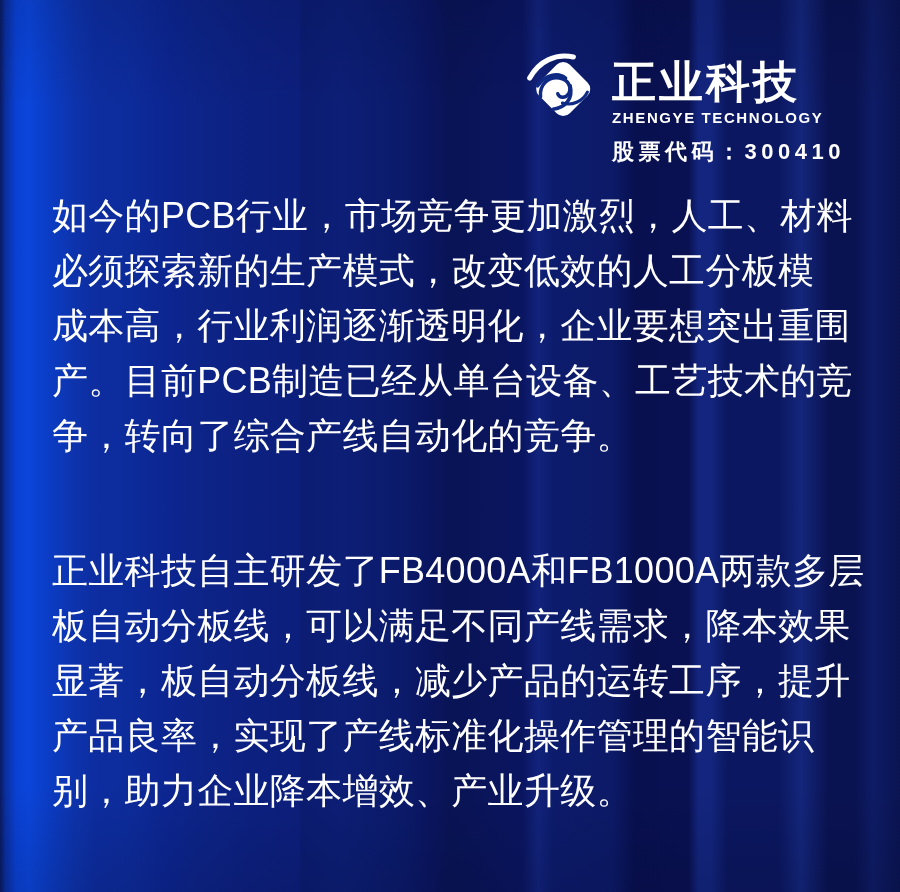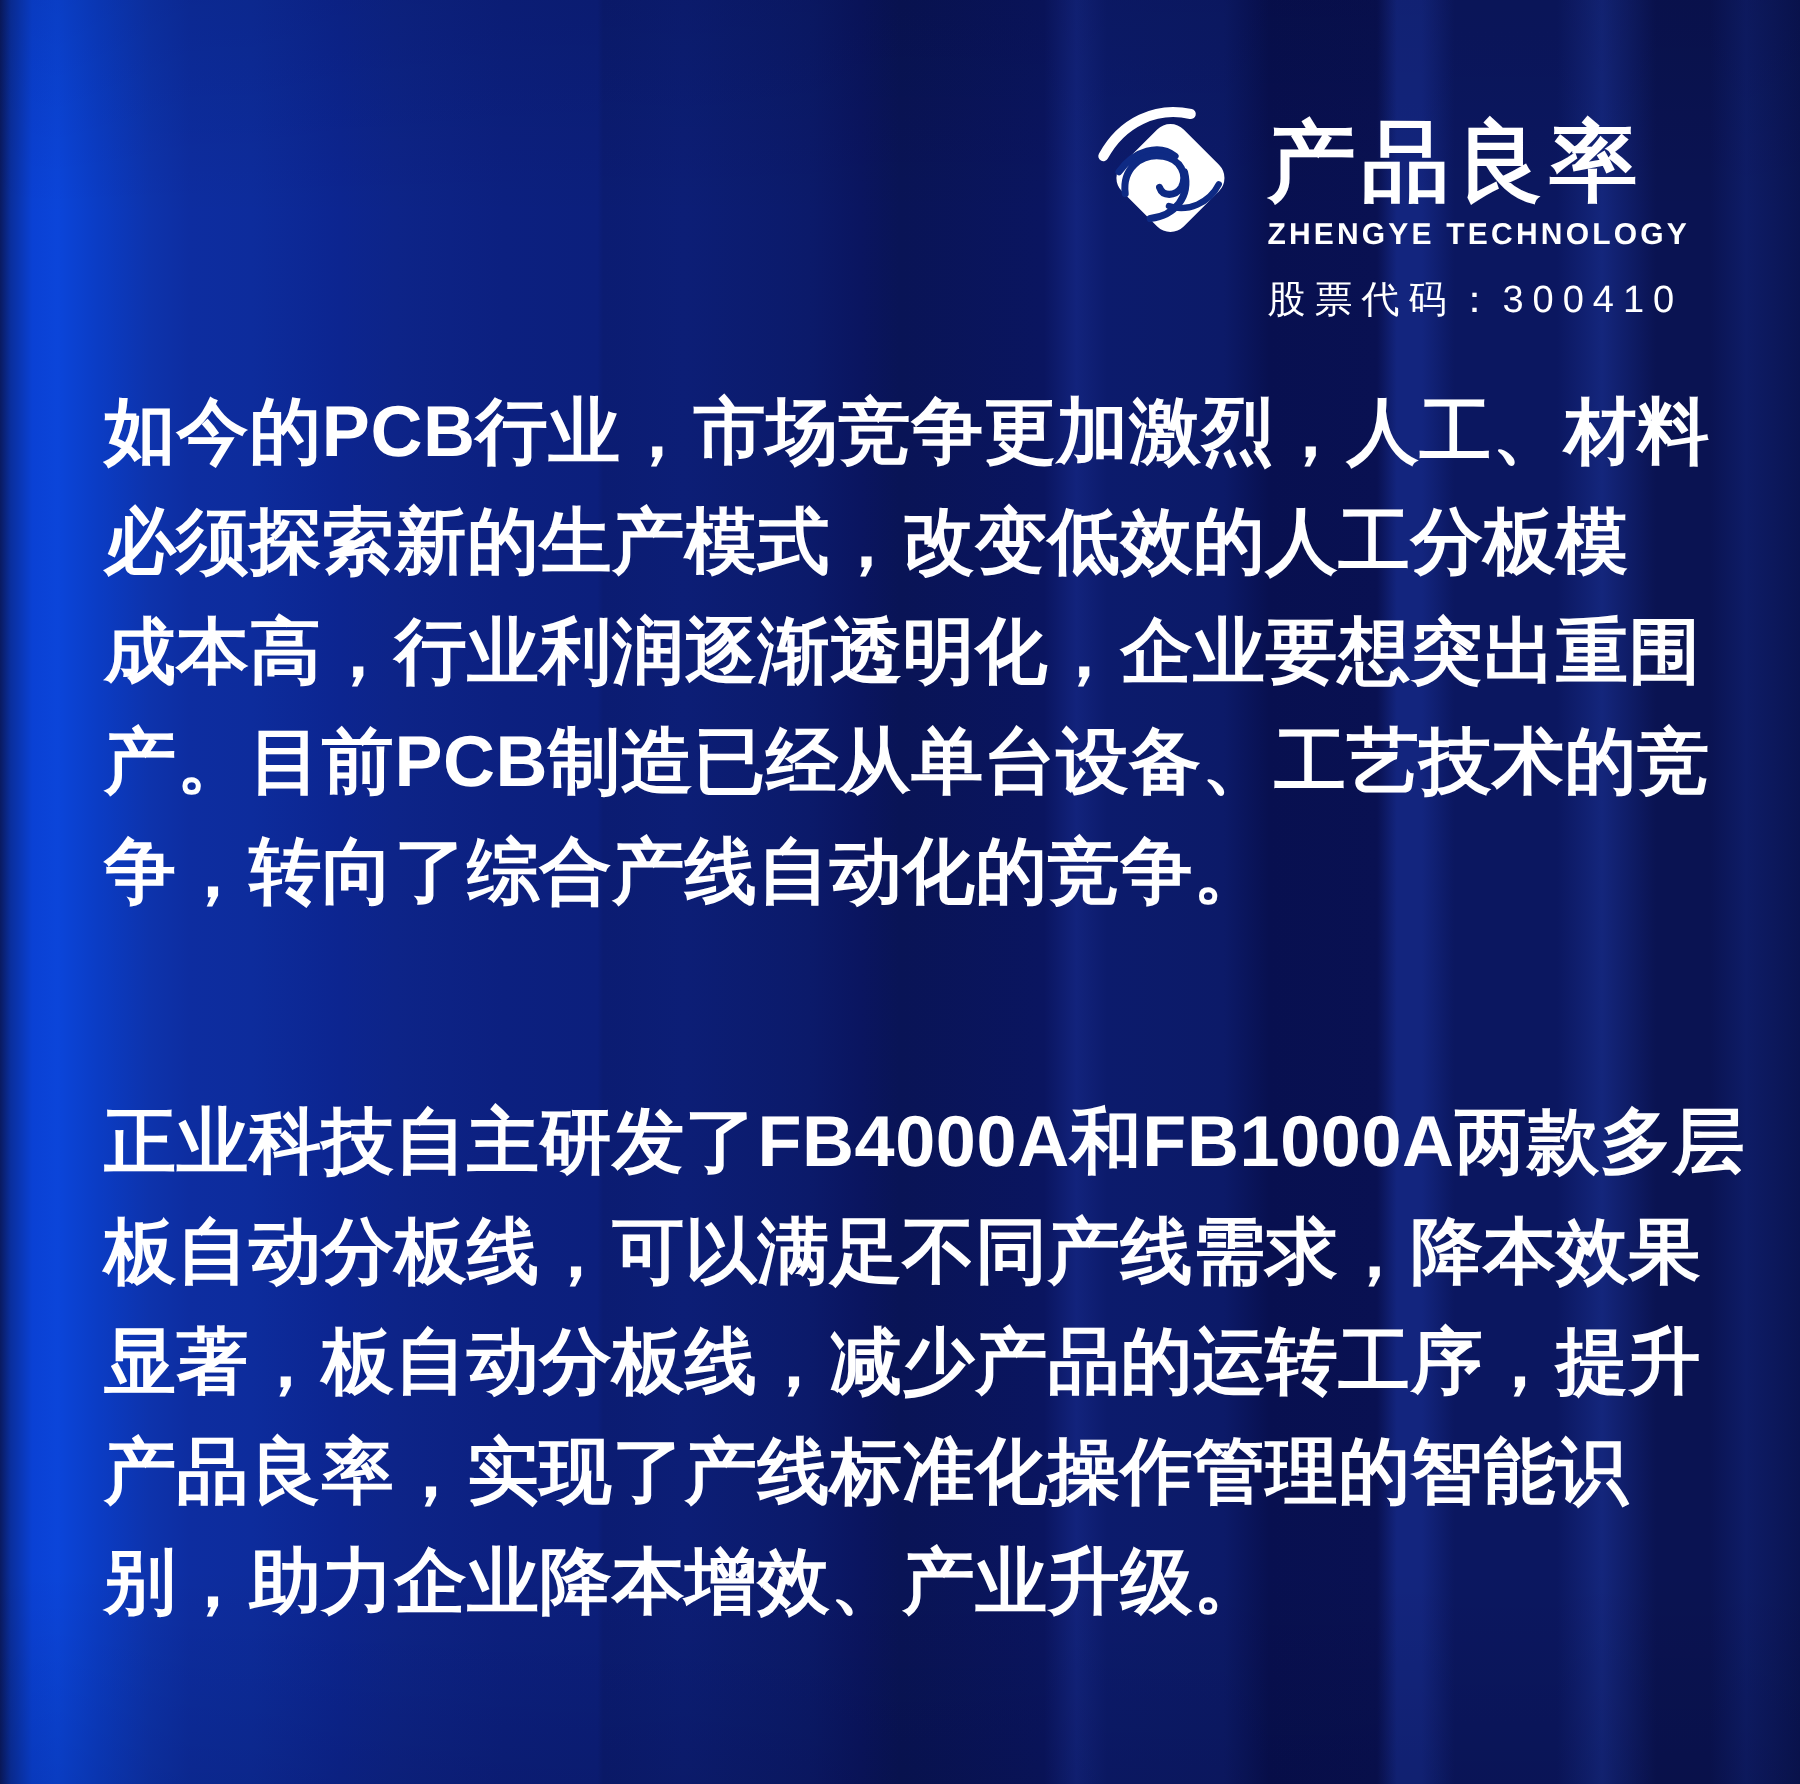--- a/index.html
+++ b/index.html
@@ -71,35 +71,35 @@
     white-space: nowrap;
   }
   .logo-en {
     font-size: 15px;
     font-weight: bold;
     letter-spacing: 1.6px;
     margin-top: 5px;
     white-space: nowrap;
   }
   .logo-stock {
-    font-size: 19px;
-    font-weight: normal;
+    font-size: 22px;
+    font-weight: bold;
     letter-spacing: 4.5px;
     margin-top: 11px;
     white-space: nowrap;
   }
 
   
   .para {
     position: absolute;
     left: 52px;
     width: 800px;
     color: #ffffff;
     font-size: 36px;
-    font-weight: bold;
+    font-weight: normal;
     line-height: 55px;
     letter-spacing: 0.3px;
   }
   .para-1 { top: 188px; }
   .para-2 { top: 543px; }
   .text-line { display: block; white-space: nowrap; }
 </style>
 </head>
 <body>
 
@@ -115,21 +115,21 @@
 
         <g stroke="#0e2a84" fill="none" stroke-linecap="round">
           <path d="M 16,44 C 26,30 42,26 52,34" stroke-width="4.5"></path>
           <path d="M 20,58 C 18,42 30,32 44,34 C 56,36 60,46 56,54 C 52,60 44,60 42,54" stroke-width="4.5"></path>
           <path d="M 36,74 C 52,72 62,60 58,44" stroke-width="4.5"></path>
           <path d="M 80,52 C 74,64 60,70 48,66" stroke-width="4"></path>
         </g>
       </svg>
     </span>
     <div class="logo-text">
-      <div class="logo-cn">产品良率</div>
+      <div class="logo-cn">正业科技</div>
       <div class="logo-en">ZHENGYE TECHNOLOGY</div>
       <div class="logo-stock">股票代码：300410</div>
     </div>
   </header>
 
   <main>
     <p class="para para-1">
       <span class="text-line">如今的PCB行业，市场竞争更加激烈，人工、材料</span>
       <span class="text-line">必须探索新的生产模式，改变低效的人工分板模</span>
       <span class="text-line">成本高，行业利润逐渐透明化，企业要想突出重围</span>

